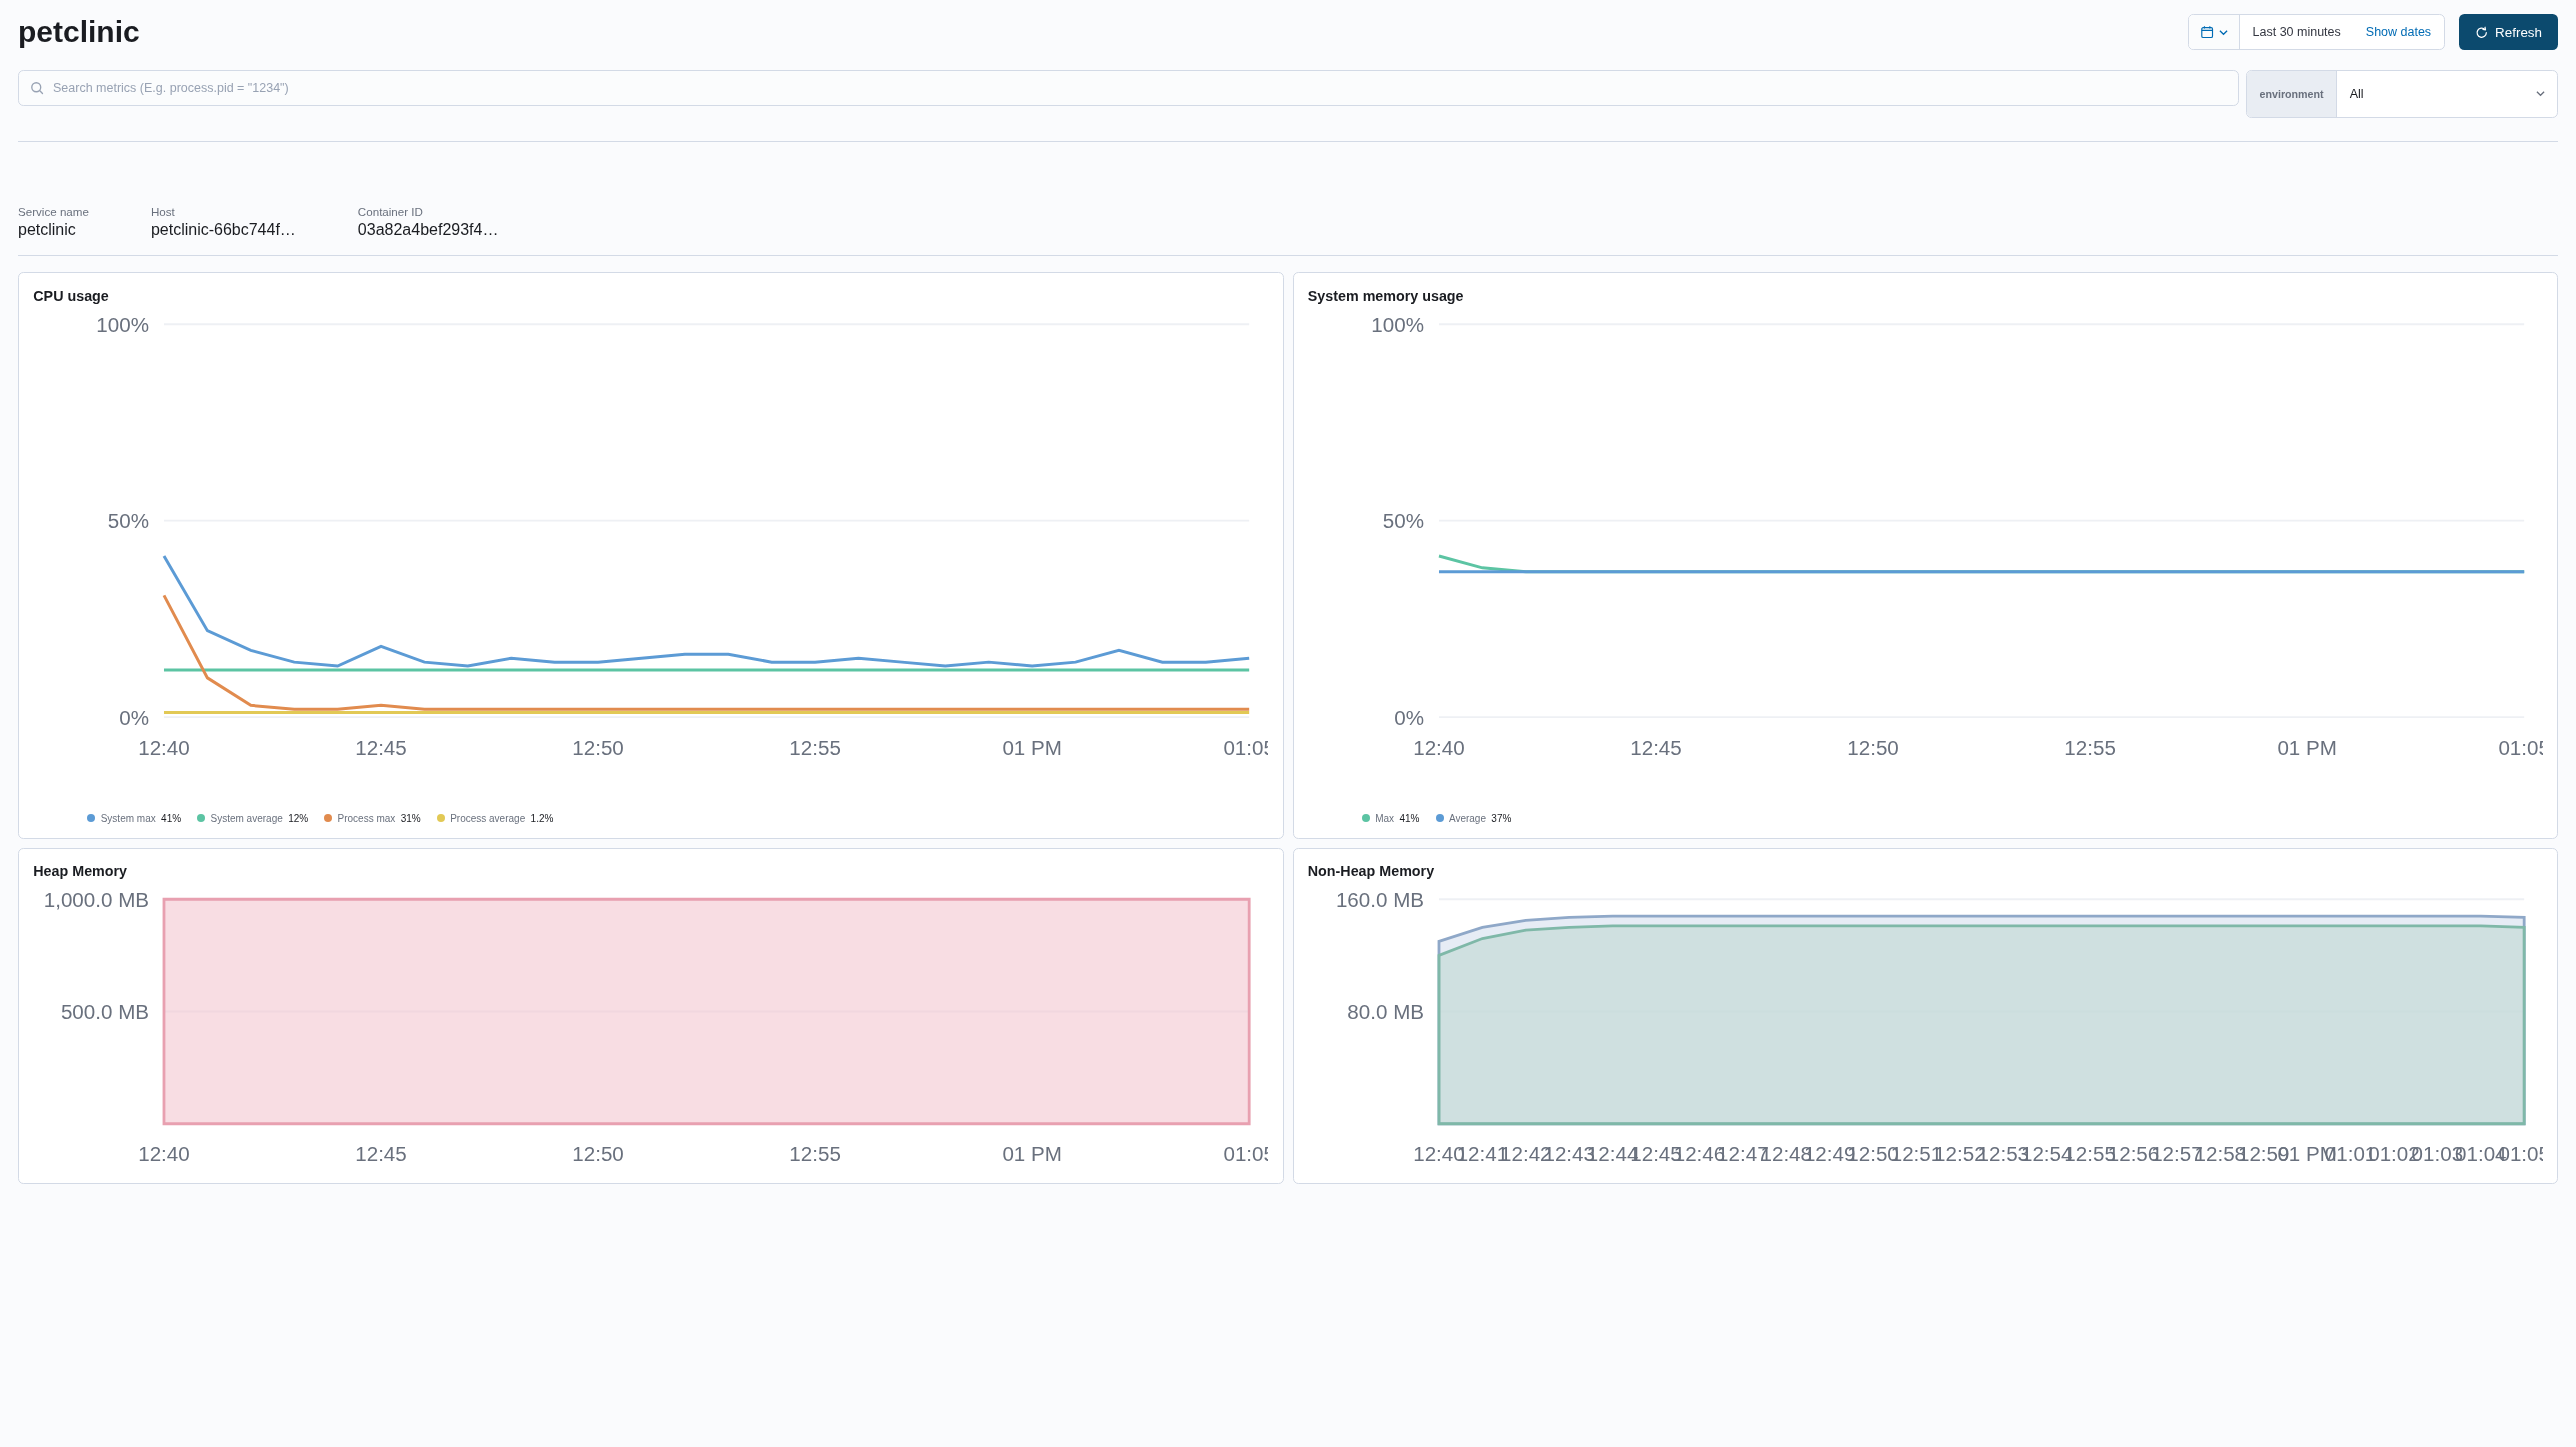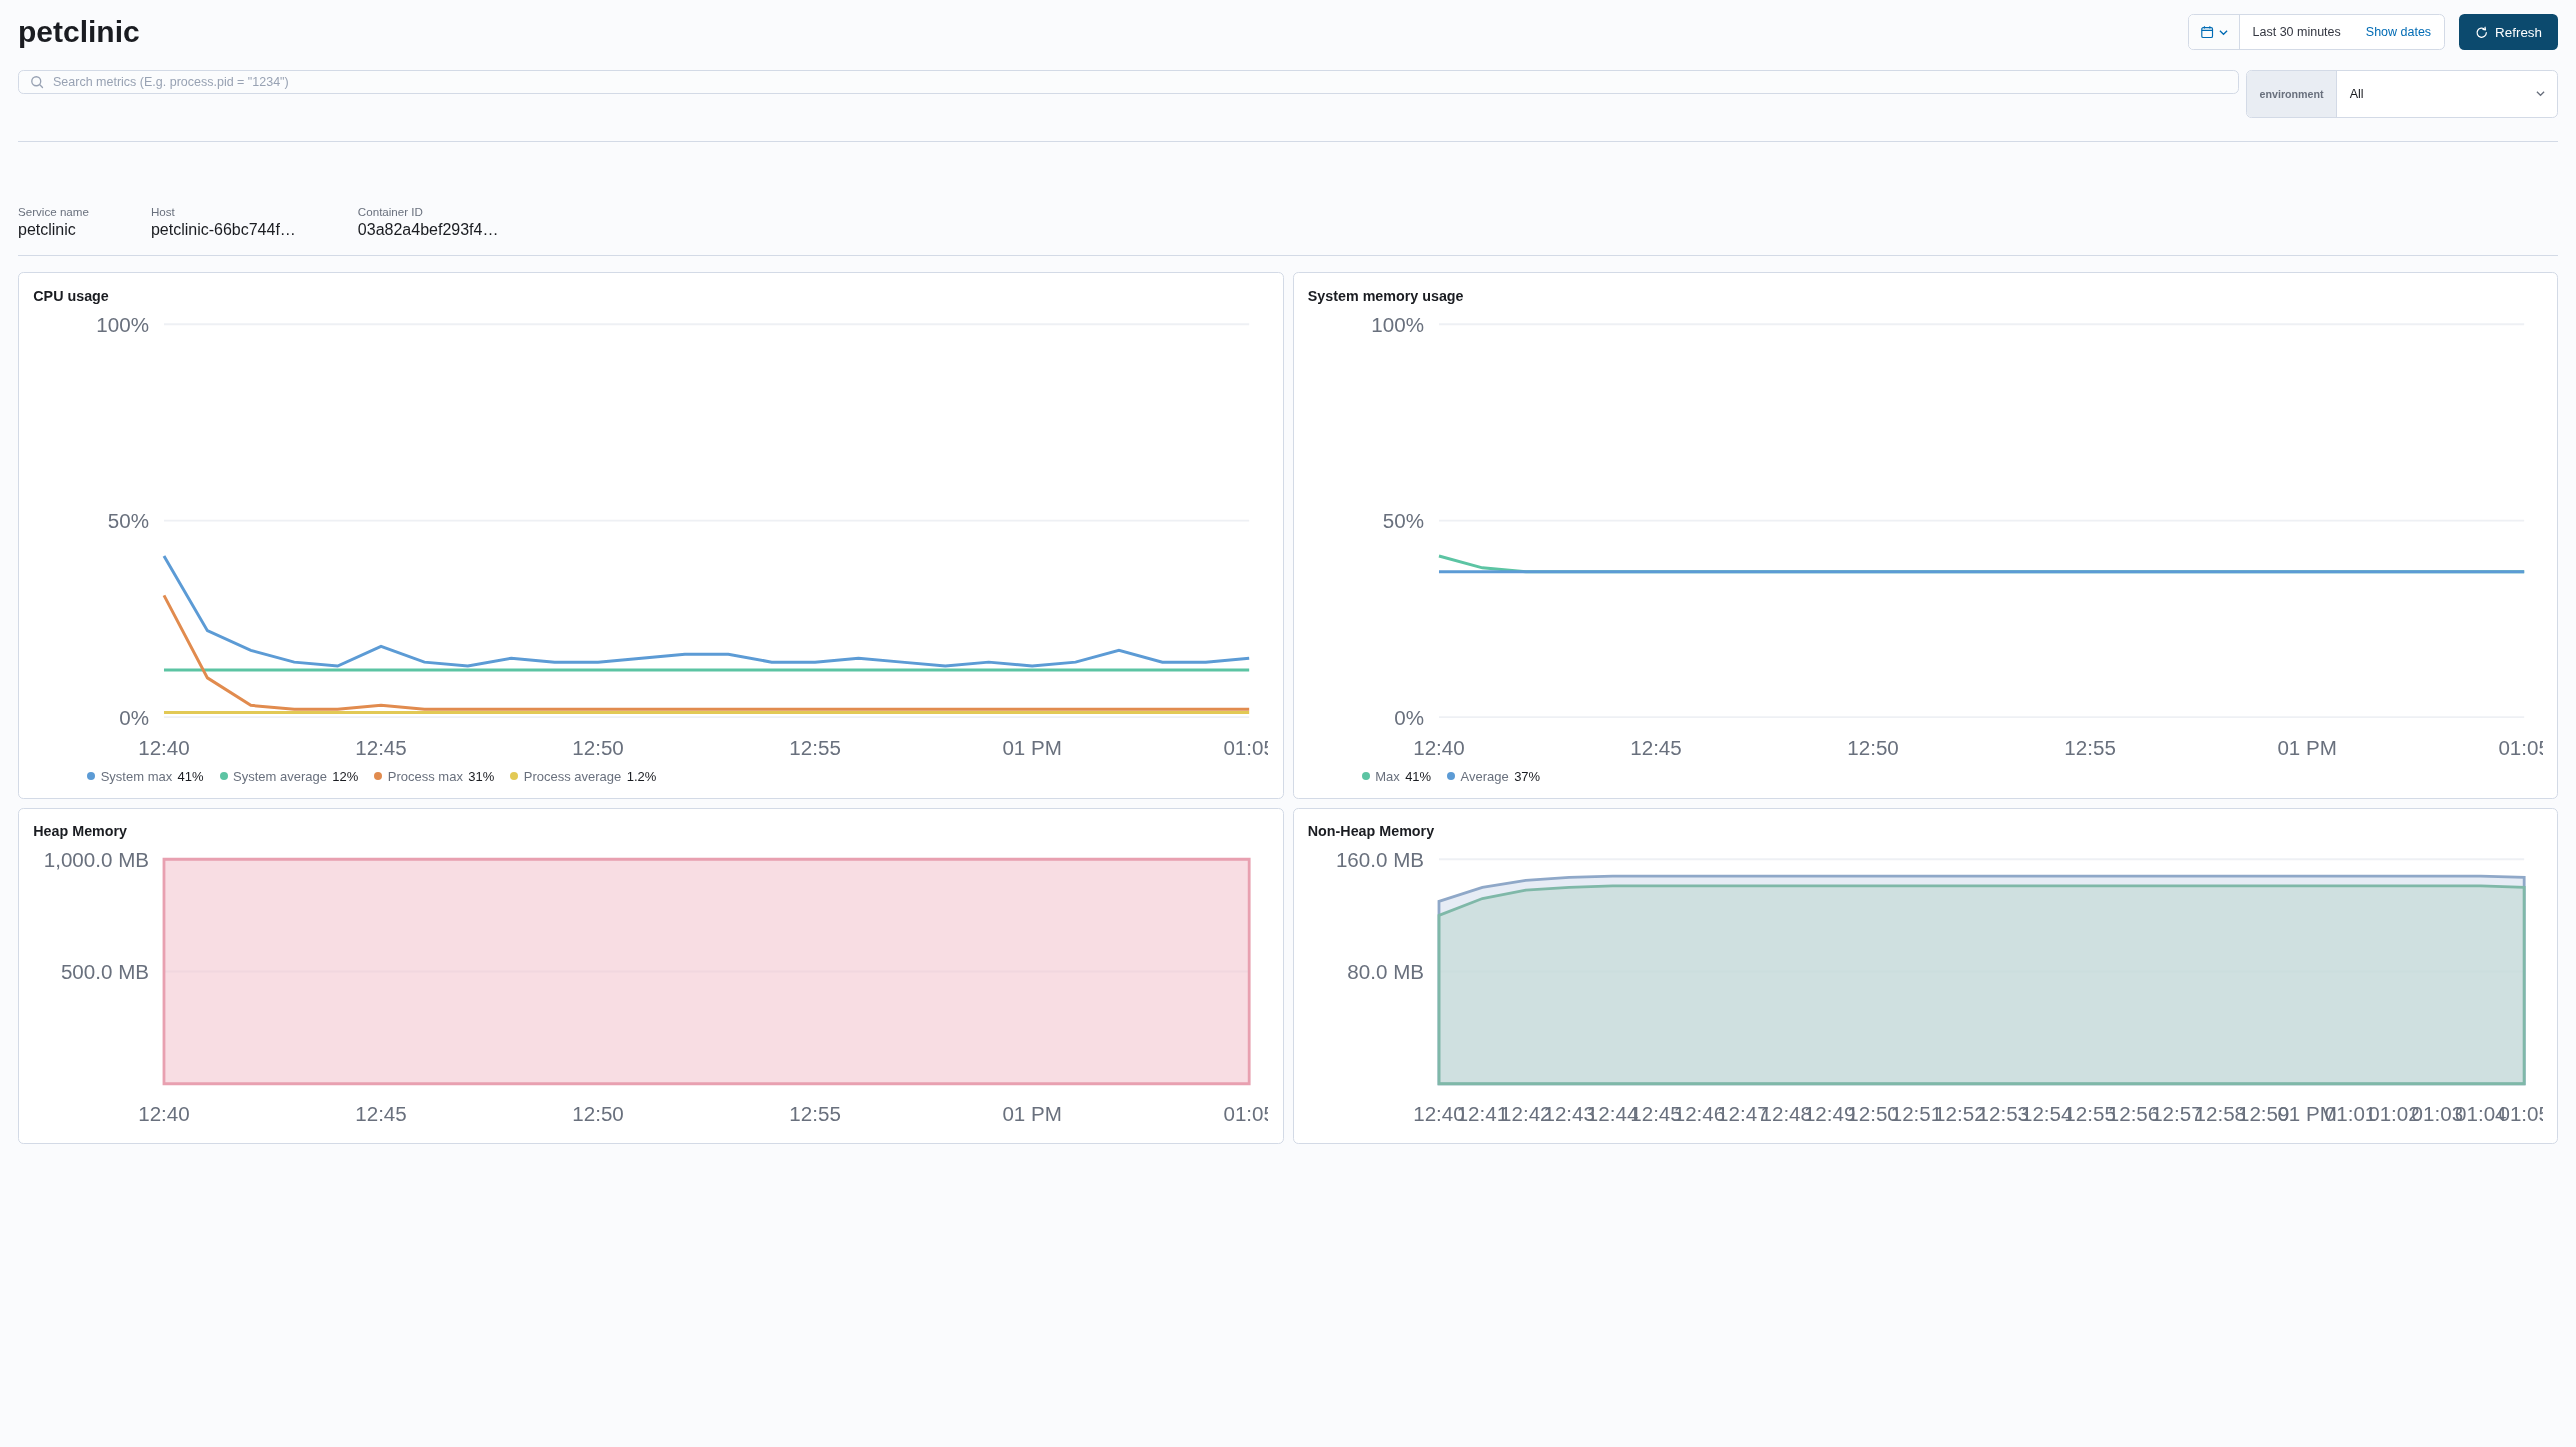--- a/index.html
+++ b/index.html
@@ -76,21 +76,21 @@
     gap: 7.1px;
     margin-bottom: 23px;
   }
   .search-box {
     flex: 1;
     display: flex;
     align-items: center;
     border: 0.9px solid #d3dae6;
     border-radius: 5.4px;
     background: #fbfcfd;
-    height: 24px;
+    height: 36px;
     padding: 0 10.7px;
     gap: 9px;
   }
   .search-box input {
     border: none;
     background: transparent;
     outline: none;
     font-size: 12.5px;
     flex: 1;
     color: #343741;
@@ -151,21 +151,22 @@
   }
   .chart-body { position: relative; }
   svg.plot { display: block; width: 100%; }
   .axis-text { font-size: 11px; fill: #69707d; }
   .grid-line { stroke: #eef0f4; stroke-width: 1; }
   .legend {
     display: flex;
     flex-wrap: wrap;
     gap: 16px;
     padding: 7.1px 3.6px 0 54px;
-    font-size: 13px;
+    font-size: 10px;
+    margin-top: 44px;
   }
   .legend-item { display: flex; align-items: center; gap: 5.4px; }
   .legend-dot { width: 8px; height: 8px; border-radius: 50%; }
   .legend-name { color: #69707d; }
   .legend-val { color: #1a1c21; font-weight: 500; }
   .icon { display: inline-flex; }
 </style>
 </head>
 <body>
 

